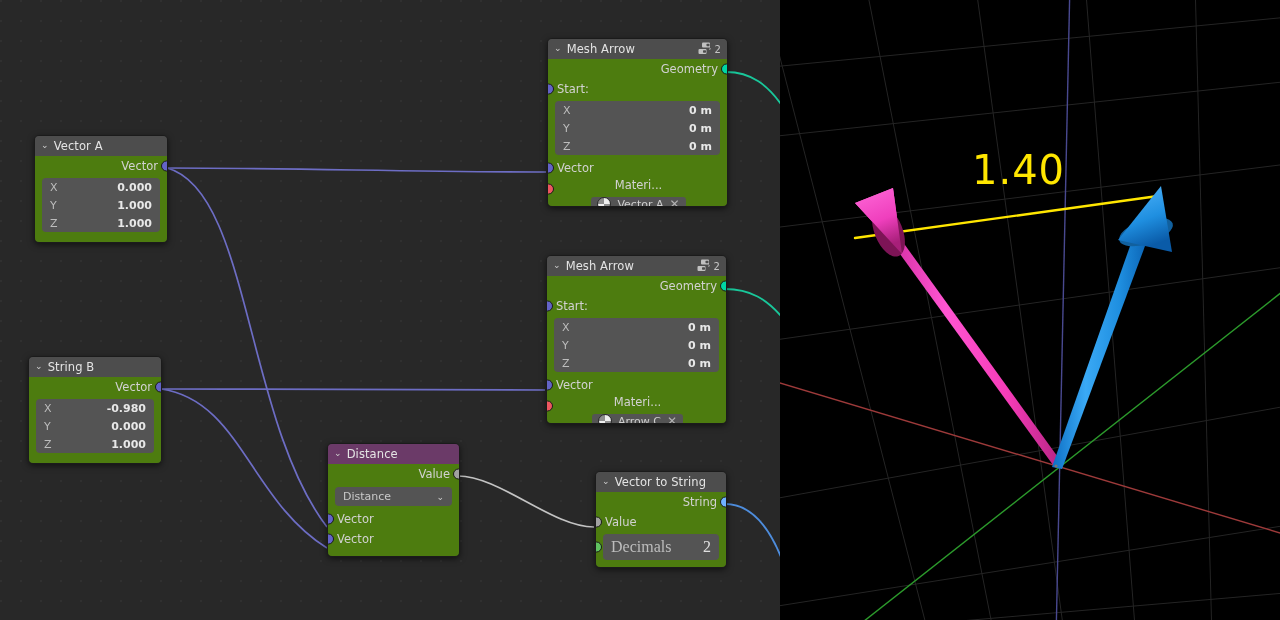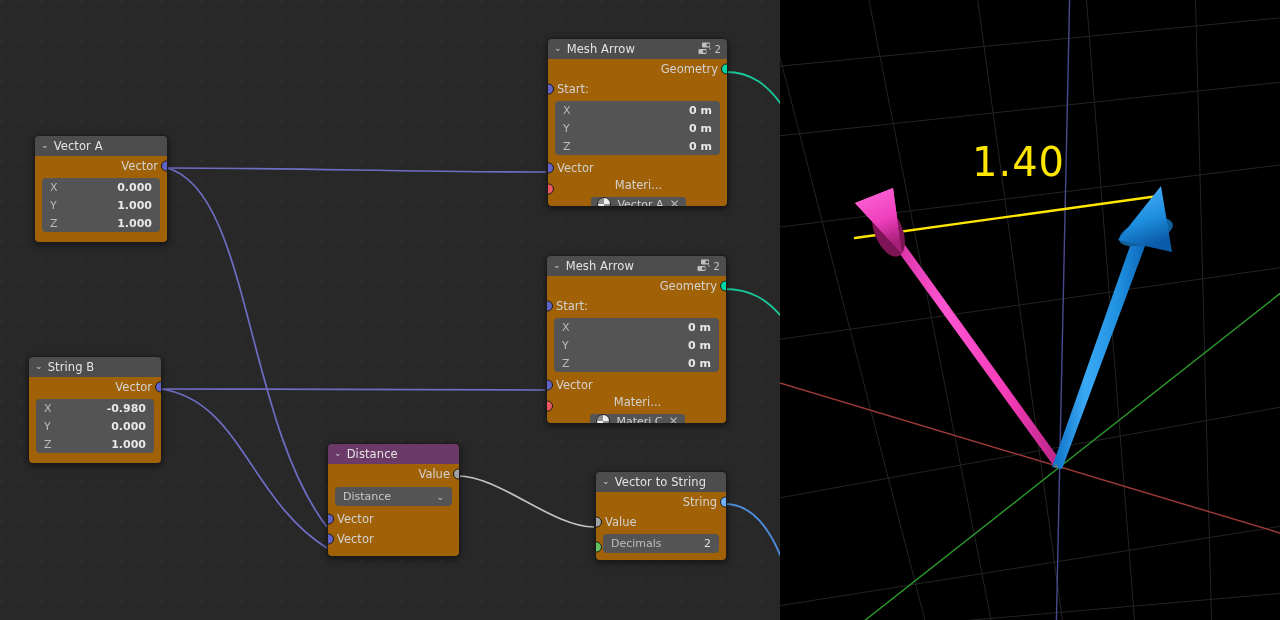--- a/index.html
+++ b/index.html
@@ -19,21 +19,21 @@
   .node{position:absolute;border-radius:5px;
     background:#303030;
     box-shadow:0 2px 6px rgba(0,0,0,.55);
     border:1px solid #1b1b1b;
     overflow:hidden;}
   .node-header{height:20px;display:flex;align-items:center;padding:0 6px;
     font-size:11.5px;color:#e4e4e4;letter-spacing:.1px;gap:5px;}
   .node-header .chev{font-size:9px;color:#cfcfcf;line-height:1;transform:translateY(-1px);}
   .hdr-gray{background:#4d4d4d;}
   .hdr-vector{background:#6b3a68;}
-  .node-body{padding:0 0 7px 0;background:#a16207;}
+  .node-body{padding:0 0 7px 0;background:#4d7c0f;}
 
   .grp-icon{margin-left:auto;display:flex;align-items:center;gap:2px;opacity:.85;}
   .grp-icon svg{display:block;}
   .grp-count{font-size:10px;color:#dcdcdc;}
 
   
   .row{position:relative;height:20px;display:flex;align-items:center;
        font-size:11.5px;color:#d2d2d2;padding:0 9px;}
   .row.out{justify-content:flex-end;}
   .sock{position:absolute;width:9px;height:9px;border-radius:50%;
@@ -60,23 +60,23 @@
   .mat-row{position:relative;height:21px;display:flex;align-items:center;
     padding:0 7px 0 9px;gap:5px;font-size:11.5px;color:#d2d2d2;flex-direction:column;}
   .mat-label{white-space:nowrap;}
   .mat-field{flex:1;height:17px;background:#545454;border-radius:3px;
     display:flex;align-items:center;gap:6px;padding:0 6px;font-size:11px;color:#cfcfcf;}
   .mat-x{margin-left:auto;color:#b4b4b4;font-size:12px;line-height:1;}
   .sphere{width:12px;height:12px;border-radius:50%;flex:none;
     background:conic-gradient(from 180deg,#efefef 0deg 90deg,#8d8d8d 90deg 180deg,#efefef 180deg 270deg,#8d8d8d 270deg 360deg);
     border:1px solid #2b2b2b;}
 
-  .num-field{margin:2px 7px 0 7px;height:19px;background:#545454;border-radius:4px;
+  .num-field{margin:2px 7px 0 7px;height:26px;background:#545454;border-radius:4px;
     display:flex;align-items:center;justify-content:space-between;padding:0 8px;
-    font-size:11px;color:#e0e0e0;}
+    font-size:16px;color:#e0e0e0;font-family:Liberation Serif, serif;}
   .num-field .k{color:#bdbdbd;}
 
   
   #viewport{position:absolute;left:780px;top:0;width:500px;height:620px;
     background:#000000;overflow:hidden;}
   #viewport svg{position:absolute;left:0;top:0;}
   .vp-label{position:absolute;font-family:"DejaVu Sans","Liberation Sans",sans-serif;}
 </style>
 </head>
 <body>
@@ -252,21 +252,21 @@
         </div>
         <div class="row">
           <span class="sock left s-vector"></span>
           <span>Vector</span>
         </div>
         <div class="mat-row">
           <span class="sock left s-material"></span>
           <span class="mat-label">Materi...</span>
           <span class="mat-field">
             <span class="sphere"></span>
-            <span>Materi C</span>
+            <span>Arrow C</span>
             <span class="mat-x">✕</span>
           </span>
         </div>
       </div>
     </div>
 
     <div class="node" style="left:327px;top:443px;width:131px;">
       <div class="node-header hdr-vector">
         <span class="chev">⌄</span>
         <span>Distance</span>
@@ -377,16 +377,16 @@
 
       <g>
         <path d="M272,467 L355,232 L368,238 L282,469 Z" fill="url(#bluShaft)"></path>
         <ellipse cx="366" cy="232" rx="28" ry="12" fill="#11609e" transform="rotate(-18 366 232)"></ellipse>
         <path d="M381,186 L338,240 L392,252 Z" fill="url(#bluCone)"></path>
       </g>
 
       <circle cx="276" cy="466" r="1.6" fill="#777"></circle>
     </svg>
 
-    <div class="vp-label" style="left:192px;top:139px;font-size:40px;font-weight:400;color:#ffe600;letter-spacing:1px;">1.40</div>
+    <div class="vp-label" style="left:192px;top:147px;font-size:40px;font-weight:400;color:#ffe600;letter-spacing:1px;">1.40</div>
   </div>
 
 </div>
 
 </body></html>

